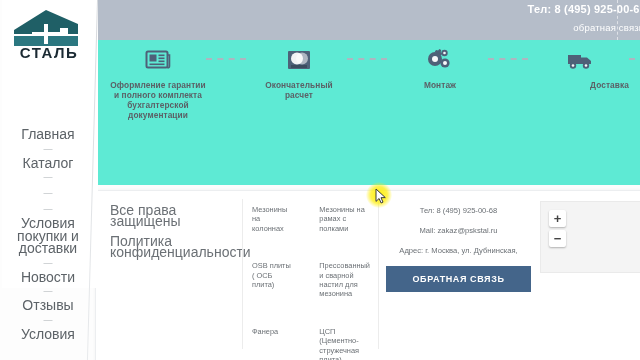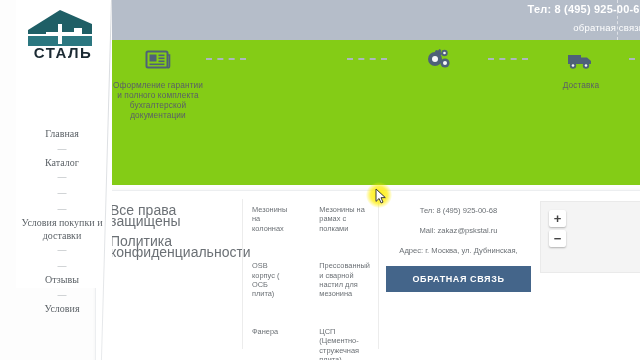--- a/index.html
+++ b/index.html
@@ -24,45 +24,45 @@
     position:absolute;right:-4px;top:22px;width:230px;text-align:right;
     color:#ffffff;font-size:9.5px;letter-spacing:.2px;
   }
   .dashline{
     position:absolute;right:22px;top:0;width:0;height:40px;
     border-left:1px dashed rgba(255,255,255,.55);
   }
 
   
   .sidebar{
-    position:absolute;left:16px;top:0;width:96px;height:288px;
+    position:absolute;left:2px;top:0;width:96px;height:288px;
     background:#ffffff;z-index:6;
   }
   .sidebar:after{
     content:"";position:absolute;right:0;top:0;width:1px;height:360px;
     background:linear-gradient(to bottom,#d6d9dd,#e8eaec);
     transform:skewX(-1.6deg);transform-origin:top right;
   }
   .logo{position:absolute;left:4px;top:4px;width:86px;height:56px;}
   .logo svg{display:block;}
 
   .menu{position:absolute;left:0;top:128px;width:92px;text-align:center;}
   .menu-item{
-    color:#5d6368;font-size:10px;line-height:12.5px;padding:0 4px;
+    color:#5d6368;font-size:14px;line-height:12.5px;padding:0 4px;
     cursor:pointer;
-    font-family:Liberation Serif, serif;
   }
   .menu-sep{
     color:#b9bdc1;font-size:9px;line-height:16px;user-select:none;
   }
 
   
   .steps{
     position:absolute;left:96px;top:40px;width:544px;height:145px;
-    background:#84cc16;
+    background:#5eead4;
+    font-weight:bold;
   }
   .step{
     position:absolute;top:6px;width:96px;text-align:center;
   }
   .step-icon{height:28px;display:flex;align-items:center;justify-content:center;}
   .step-icon svg{display:block;}
   .step-label{
     margin-top:6px;color:#5b6066;font-size:8.3px;line-height:10px;
     letter-spacing:.1px;
   }
@@ -153,40 +153,52 @@
           <rect x="13.5" y="5.5" width="6" height="1.6" fill="#4e6178"></rect>
           <rect x="13.5" y="8.5" width="6" height="1.6" fill="#4e6178"></rect>
           <rect x="13.5" y="11.5" width="6" height="1.6" fill="#4e6178"></rect>
           <rect x="4.5" y="14.5" width="15" height="1.6" fill="#4e6178"></rect>
         </svg>
       </div>
       <div class="step-label">Оформление гарантии и полного комплекта бухгалтерской документации</div>
     </div>
     <div class="step-dash" style="left:110px;"></div>
 
+    <div class="step" style="left:155px;">
+      <div class="step-icon">
+        <svg width="26" height="22" viewBox="0 0 26 22">
+          <rect x="2" y="2" width="22" height="18" rx="1" fill="#4e6178"></rect>
+          <circle cx="11" cy="9.5" r="6" fill="#ffffff" opacity=".92"></circle>
+          <circle cx="16" cy="9.5" r="6" fill="#ffffff" opacity=".55"></circle>
+          <rect x="5" y="16" width="16" height="3" fill="#3b4c5f"></rect>
+        </svg>
+      </div>
+      <div class="step-label">Окончательный расчет</div>
+    </div>
     <div class="step-dash" style="left:251px;"></div>
 
     <div class="step" style="left:296px;">
       <div class="step-icon">
         <svg width="28" height="24" viewBox="0 0 28 24">
           <g fill="#4e6178">
             <path d="M10 2 l2.1.5 1.3-1.6 1.8 1.2 -.5 2.1 1.6 1.3 -1.2 1.8 -2.1-.5 -1.3 1.6 -1.8-1.2 .5-2.1 -1.6-1.3z"></path>
             <circle cx="9" cy="11" r="7"></circle>
             <circle cx="9" cy="11" r="3" fill="#f7f8f9"></circle>
             <circle cx="19" cy="15" r="4.6"></circle>
             <circle cx="19" cy="15" r="2" fill="#f7f8f9"></circle>
             <circle cx="18.5" cy="5" r="3.2"></circle>
             <circle cx="18.5" cy="5" r="1.3" fill="#f7f8f9"></circle>
           </g>
         </svg>
       </div>
+      <div class="step-label">Монтаж</div>
     </div>
     <div class="step-dash" style="left:392px;"></div>
 
-    <div class="step" style="left:437px;">
+    <div class="step" style="left:437px;text-align:right;">
       <div class="step-icon">
         <svg width="30" height="22" viewBox="0 0 30 22">
           <g fill="#4e6178">
             <path d="M2 6 h13 v9 h-13z"></path>
             <path d="M15 8.5 h6 l4 3.5 v3 h-10z"></path>
             <circle cx="7" cy="16.5" r="3.2"></circle>
             <circle cx="20" cy="16.5" r="3.2"></circle>
           </g>
           <circle cx="7" cy="16.5" r="1.3" fill="#f7f8f9"></circle>
           <circle cx="20" cy="16.5" r="1.3" fill="#f7f8f9"></circle>
@@ -203,21 +215,21 @@
     <div class="fcol fcol-legal">
       <div class="legal-link">Все права защищены</div>
       <div class="legal-link">Политика конфиденциальности</div>
     </div>
 
     <div class="vline" style="left:146px;"></div>
 
     <div class="prod-grid">
       <div class="prod-item">Мезонины на колоннах</div>
       <div class="prod-item">Мезонины на рамах с полками</div>
-      <div class="prod-item">OSB корпус ( ОСБ плита)</div>
+      <div class="prod-item">OSB плиты ( ОСБ плита)</div>
       <div class="prod-item">Прессованный и сварной настил для мезонина</div>
       <div class="prod-item">Фанера</div>
       <div class="prod-item">ЦСП (Цементно-стружечная плита)</div>
     </div>
 
     <div class="vline" style="left:282px;"></div>
 
     <div class="contacts">
       <div class="contact-line">Тел: 8 (495) 925-00-68</div>
       <div class="contact-gap"></div>
@@ -251,20 +263,21 @@
 
     <div class="menu">
       <div class="menu-item">Главная</div>
       <div class="menu-sep">—</div>
       <div class="menu-item">Каталог</div>
       <div class="menu-sep">—</div>
       <div class="menu-sep">—</div>
       <div class="menu-sep">—</div>
       <div class="menu-item">Условия покупки и доставки</div>
       <div class="menu-sep">—</div>
+      <div class="menu-item">Новости</div>
       <div class="menu-sep">—</div>
       <div class="menu-item">Отзывы</div>
       <div class="menu-sep">—</div>
       <div class="menu-item">Условия</div>
     </div>
 
   </div>
 
   <div class="cursor-glow"></div>
   <div class="cursor-arrow">

